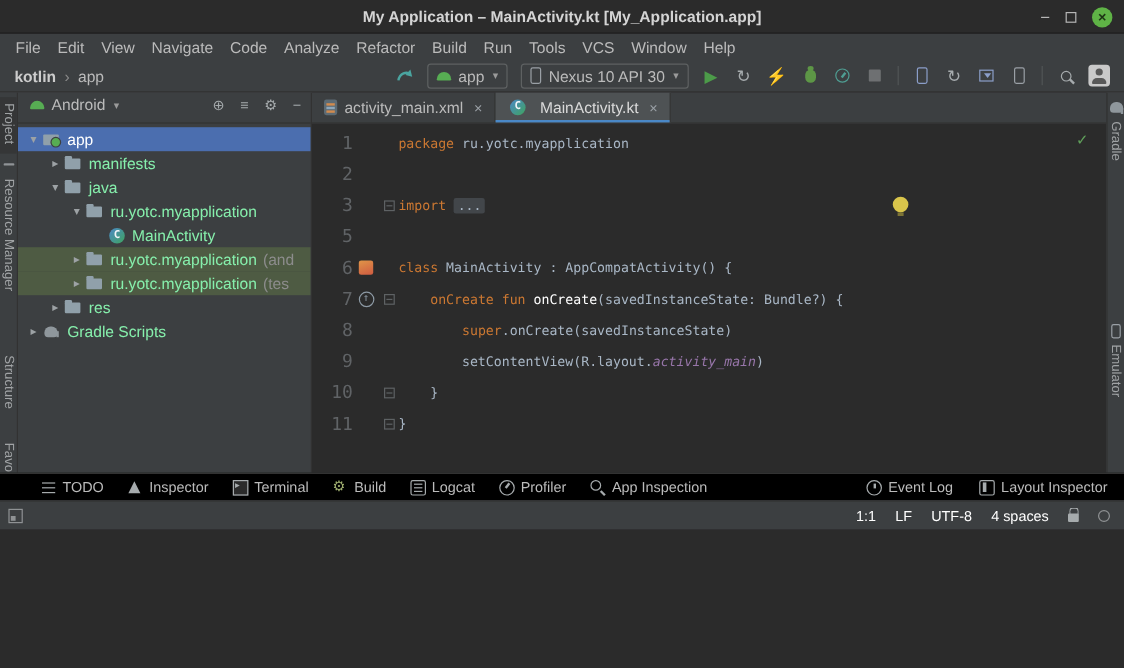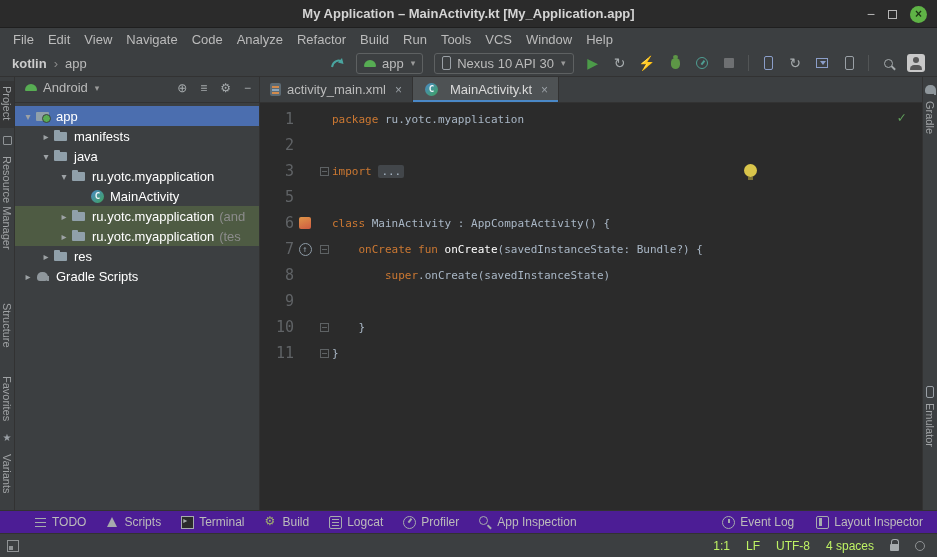--- a/index.html
+++ b/index.html
@@ -1,18 +1,18 @@
 <!DOCTYPE html>
 <html><head>
 <meta charset="utf-8">
 <style>
   * { margin:0; padding:0; box-sizing:border-box; }
   html,body { width:937px; height:557px; overflow:hidden; background:#2b2b2b; }
   body { font-family:"Liberation Sans", sans-serif; }
-  .app { width:937px; height:557px; display:flex; flex-direction:column; background:#3c3f41; color:#bbbbbb; font-size:13px; }
+  .app { width:937px; height:441px; display:flex; flex-direction:column; background:#3c3f41; color:#bbbbbb; font-size:13px; }
 
   
   .titlebar { flex:0 0 28px; background:#2b2b2b; border-bottom:1px solid #1f1f1f; display:flex; align-items:center; position:relative; }
   .title { flex:1; text-align:center; color:#d4d4d4; font-weight:bold; font-size:13px; }
   .win-controls { position:absolute; right:10px; top:0; height:28px; display:flex; align-items:center; gap:13px; }
   .wc { color:#b6b6b6; text-align:center; font-size:14px; line-height:16px; }
   .restore-glyph { display:inline-block; width:9px; height:9px; border:1px solid #b6b6b6; }
   .wc.close { width:17px; height:17px; border-radius:50%; background:#5fb346; color:#1d3315; font-size:12px; font-weight:bold; line-height:17px; }
 
   
@@ -73,21 +73,21 @@
   .tree-row.test { background:#4e5b43; }
   .chevron { width:14px; flex:0 0 14px; text-align:center; color:#9da2a5; font-size:10px; }
   .t-icon { width:16px; height:16px; flex:0 0 16px; margin-right:5px; position:relative; display:inline-block; }
   .t-icon.folder::before, .t-icon.package::before { content:""; position:absolute; top:4px; left:1px; width:13px; height:9px; background:#90a0aa; border-radius:1px; }
   .t-icon.folder::after, .t-icon.package::after { content:""; position:absolute; top:2px; left:1px; width:6px; height:3px; background:#90a0aa; border-radius:1px 1px 0 0; }
   .t-icon.module::before { content:""; position:absolute; top:4px; left:1px; width:13px; height:9px; background:#90a0aa; border-radius:1px; }
   .t-icon.module::after { content:""; position:absolute; right:0; bottom:1px; width:7px; height:7px; border-radius:50%; background:#57ad53; border:1px solid #3c3f41; }
   .t-icon.gradle::before { content:""; position:absolute; top:4px; left:2px; width:11px; height:9px; background:#8f979c; border-radius:5px 5px 3px 3px; }
   .t-icon.gradle::after { content:""; position:absolute; left:12px; top:8px; width:2px; height:5px; background:#8f979c; }
   .class-circle { width:13px; height:13px; flex:0 0 13px; margin:0 6px 0 2px; border-radius:50%; background:linear-gradient(135deg,#4a88c7,#3fa45f); font:bold 9px/13px "DejaVu Sans Mono", monospace; color:#eef3f8; text-align:center; display:inline-block; }
-  .t-label { color:#ffffff; }
+  .t-label { color:#86efac; }
   .t-suffix { color:#8c8c8c; margin-left:5px; }
 
   
   .editor { flex:1; display:flex; flex-direction:column; background:#2b2b2b; overflow:hidden; }
   .tabs { flex:0 0 26px; display:flex; background:#3c3f41; border-bottom:1px solid #323232; }
   .tab { display:flex; align-items:center; gap:6px; padding:0 10px; color:#bbbbbb; border-right:1px solid #323232; position:relative; }
   .tab.active { background:#4e5254; color:#dadada; }
   .tab.active::after { content:""; position:absolute; left:0; right:0; bottom:0; height:2px; background:#4a88c7; }
   .tab-close { color:#9aa0a6; font-size:12px; margin-left:3px; }
   .file-icon.xml { width:11px; height:13px; background:#5d6b74; border-radius:2px; position:relative; display:inline-block; }
@@ -105,21 +105,21 @@
   .ctext { font-size:11px; white-space:pre; color:#a9b7c6; }
   .tk-k { color:#cc7832; }
   .tk-p { color:#a9b7c6; }
   .tk-f { color:#ffffff; }
   .tk-r { color:#9876aa; font-style:italic; }
   .tk-fold { background:#42464a; border-radius:2px; padding:0 3px; color:#a9b7c6; }
   .bulb { position:absolute; left:484px; top:6px; width:13px; height:13px; border-radius:50%; background:#d9c54b; }
   .bulb::after { content:""; position:absolute; bottom:-3px; left:4px; width:5px; height:3px; background:#7d7436; }
 
   
-  .bottombar { flex:0 0 23px; display:flex; align-items:center; background:#4c1d95; border-top:1px solid #323232; padding:0 14px 0 34px; font-size:12px; }
+  .bottombar { flex:0 0 23px; display:flex; align-items:center; background:#000000; border-top:1px solid #323232; padding:0 14px 0 34px; font-size:12px; }
   .bb-group { display:flex; align-items:center; gap:20px; }
   .bb-group.right { margin-left:auto; gap:22px; }
   .bb-item { display:flex; align-items:center; gap:5px; color:#bbbbbb; }
   .bbi { width:13px; height:13px; position:relative; display:inline-block; }
   .i-todo::before { content:""; position:absolute; left:1px; top:2px; width:11px; height:1.5px; background:#a6abad; box-shadow:0 4px 0 #a6abad, 0 8px 0 #a6abad; }
   .i-problems::before { content:""; position:absolute; left:1px; top:1px; border-left:5.5px solid transparent; border-right:5.5px solid transparent; border-bottom:10px solid #a6abad; }
   .i-terminal { border:1px solid #a6abad; background:#2b2b2b; }
   .i-terminal::before { content:"▸"; position:absolute; left:1px; top:-1px; font-size:8px; color:#a6abad; }
   .i-build::before { content:"⚙"; position:absolute; left:0; top:-2px; font-size:12px; color:#9fae6f; }
   .i-logcat { border:1px solid #a6abad; border-radius:2px; }
@@ -131,21 +131,21 @@
   .i-event-log { border:1.5px solid #a6abad; border-radius:50%; }
   .i-event-log::after { content:""; position:absolute; left:5px; top:2.5px; width:1.5px; height:4px; background:#a6abad; }
   .i-layout-inspector { border:1.5px solid #a6abad; border-radius:2px; }
   .i-layout-inspector::after { content:""; position:absolute; left:1.5px; top:1.5px; bottom:1.5px; width:3px; background:#a6abad; }
 
   
   .statusbar { flex:0 0 24px; display:flex; align-items:center; background:#3c3f41; border-top:1px solid #323232; padding:0 12px 0 7px; font-size:12px; color:#bbbbbb; gap:9px; }
   .switcher { width:12px; height:12px; border:1px solid #8f9294; position:relative; }
   .switcher::after { content:""; position:absolute; left:1px; bottom:1px; width:4px; height:4px; background:#8f9294; }
   .sb-right { margin-left:auto; display:flex; align-items:center; gap:16px; }
-  .sb-item { color:#bef264; }
+  .sb-item { color:#ffffff; }
   .lock { width:9px; height:7px; background:#a6abad; border-radius:1px; position:relative; margin-top:4px; }
   .lock::before { content:""; position:absolute; top:-5px; left:1px; width:6px; height:5px; border:1.5px solid #a6abad; border-bottom:none; border-radius:3px 3px 0 0; }
   .sb-circle { width:10px; height:10px; border:1.5px solid #8f9294; border-radius:50%; }
 </style>
 </head>
 <body>
 
 <div class="app">
 
   <div class="titlebar">
@@ -375,20 +375,21 @@
             <div class="code-line">
               <span class="ln">8</span>
               <span class="gslot"></span>
               <span class="fslot"></span>
               <span class="ctext"><span class="tk-p">        </span><span class="tk-k">super</span><span class="tk-p">.onCreate(savedInstanceState)</span></span>
             </div>
             <div class="code-line">
               <span class="ln">9</span>
               <span class="gslot"></span>
               <span class="fslot"></span>
+              <span class="ctext"><span class="tk-p">        setContentView(R.layout.</span><span class="tk-r">activity_main</span><span class="tk-p">)</span></span>
             </div>
             <div class="code-line">
               <span class="ln">10</span>
               <span class="gslot"></span>
               <span class="fslot">
                 <span class="fold-box"></span>
               </span>
               <span class="ctext"><span class="tk-p">    }</span></span>
             </div>
             <div class="code-line">
@@ -412,21 +413,21 @@
   </div>
 
   <div class="bottombar">
     <div class="bb-group">
         <span class="bb-item">
           <span class="bbi i-todo"></span>
           <span class="bb-label">TODO</span>
         </span>
         <span class="bb-item">
           <span class="bbi i-problems"></span>
-          <span class="bb-label">Scripts</span>
+          <span class="bb-label">Inspector</span>
         </span>
         <span class="bb-item">
           <span class="bbi i-terminal"></span>
           <span class="bb-label">Terminal</span>
         </span>
         <span class="bb-item">
           <span class="bbi i-build"></span>
           <span class="bb-label">Build</span>
         </span>
         <span class="bb-item">

